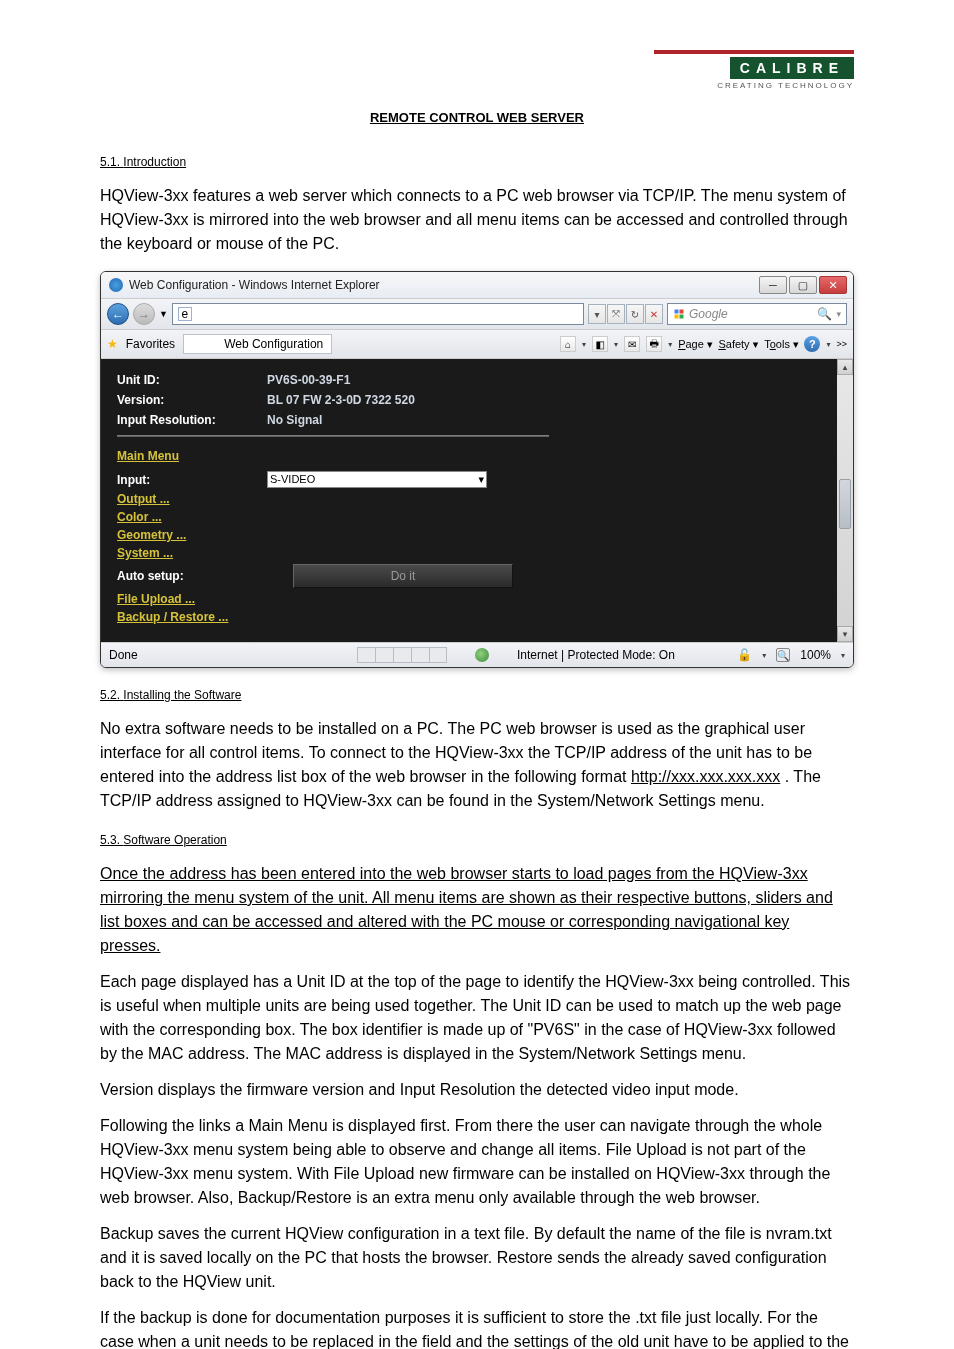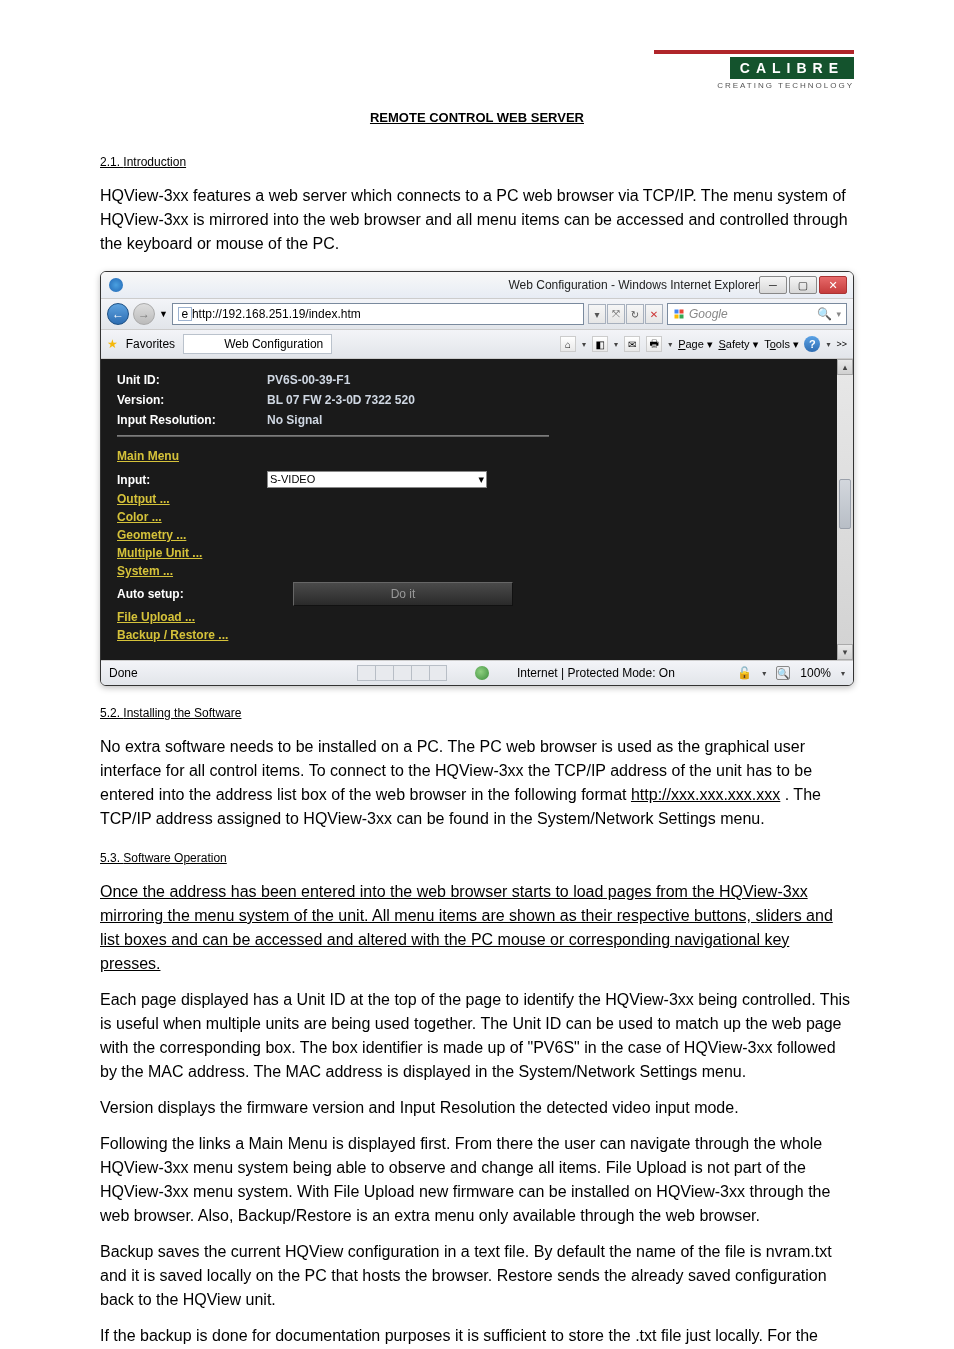--- a/index.html
+++ b/index.html
@@ -61,21 +61,20 @@
       box-shadow: 0 2px 6px rgba(0,0,0,0.25);
       font-family: "Segoe UI", Tahoma, sans-serif;
       font-size: 12px;
     }
     .titlebar {
       background: linear-gradient(#f8f8f8,#e7ecf4);
       color: #222;
       padding: 4px 6px 4px 8px;
       display: flex;
       align-items: center;
-      text-align: right;
     }
     .titlebar .ie-icon {
       width: 14px; height: 14px;
       background: radial-gradient(circle at 50% 50%, #4aa0e0, #2166b4);
       border-radius: 50%;
       margin-right: 6px;
     }
     .titlebar-title { flex: 1; }
     .win-btns { display: flex; gap: 2px; }
     .win-btn {
@@ -229,21 +228,21 @@
 
 <div class="logo-area">
   <div class="logo-bar"></div>
   <div class="logo-text">CALIBRE</div>
   <div class="logo-sub">CREATING TECHNOLOGY</div>
 </div>
 
 <div class="chapter-title">REMOTE CONTROL WEB SERVER</div>
 
 <div class="section-heading">
-  <span>2.1.</span>
+  <span>5.1.</span>
   <span>Introduction</span>
 </div>
 
 <p class="body-text">HQView-3xx features a web server which connects to a PC web browser via TCP/IP. The menu system of HQView-3xx is mirrored into the web browser and all menu items can be accessed and controlled through the keyboard or mouse of the PC.</p>
 
 <div class="browser-shot">
   <div class="titlebar">
     <span class="ie-icon"></span>
     <span class="titlebar-title">Web Configuration - Windows Internet Explorer</span>
     <div class="win-btns">
@@ -252,21 +251,20 @@
       <div class="win-btn close">✕</div>
     </div>
   </div>
 
   <div class="navbar">
     <div class="nav-back">←</div>
     <div class="nav-fwd">→</div>
     <span class="nav-dd">▼</span>
     <div class="address-bar">
       <span class="addr-ie">e</span>
-      <input type="text" value="http://192.168.251.19/index.htm" style="">
     </div>
     <div class="addr-ctl">
       <div class="addr-btn">▾</div>
       <div class="addr-btn">⤧</div>
       <div class="addr-btn">↻</div>
       <div class="addr-btn" style="color:#c33;">✕</div>
     </div>
     <div class="search-box">
       <svg class="glogo" viewBox="0 0 24 24">
           <rect x="3" y="3" width="8" height="8" fill="#4285F4"></rect>
@@ -327,21 +325,20 @@
     <div class="field-row">
       <div class="field-label">Input:</div>
       <div class="select-box">
         <span>S-VIDEO</span>
         <span>▾</span>
       </div>
     </div>
     <a class="menu-link">Output ...</a>
     <a class="menu-link">Color ...</a>
     <a class="menu-link">Geometry ...</a>
-    <a class="menu-link">Multiple Unit ...</a>
     <a class="menu-link">System ...</a>
 
     <div class="field-row">
       <div class="field-label">Auto setup:</div>
       <div class="doit-btn">Do it</div>
     </div>
     <a class="menu-link">File Upload ...</a>
     <a class="menu-link">Backup / Restore ...</a>
   </div>
 

